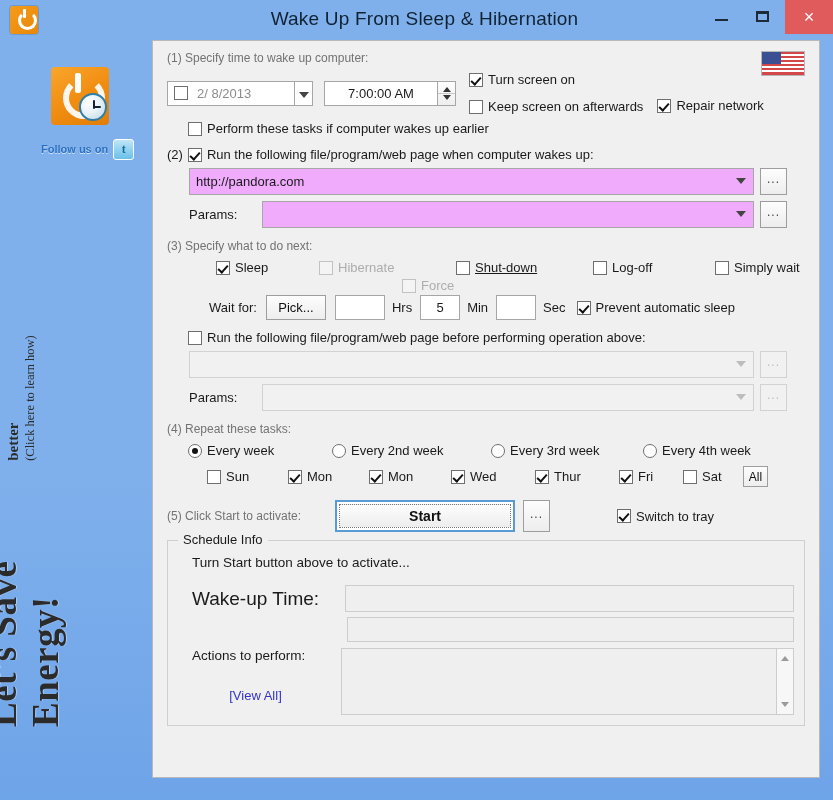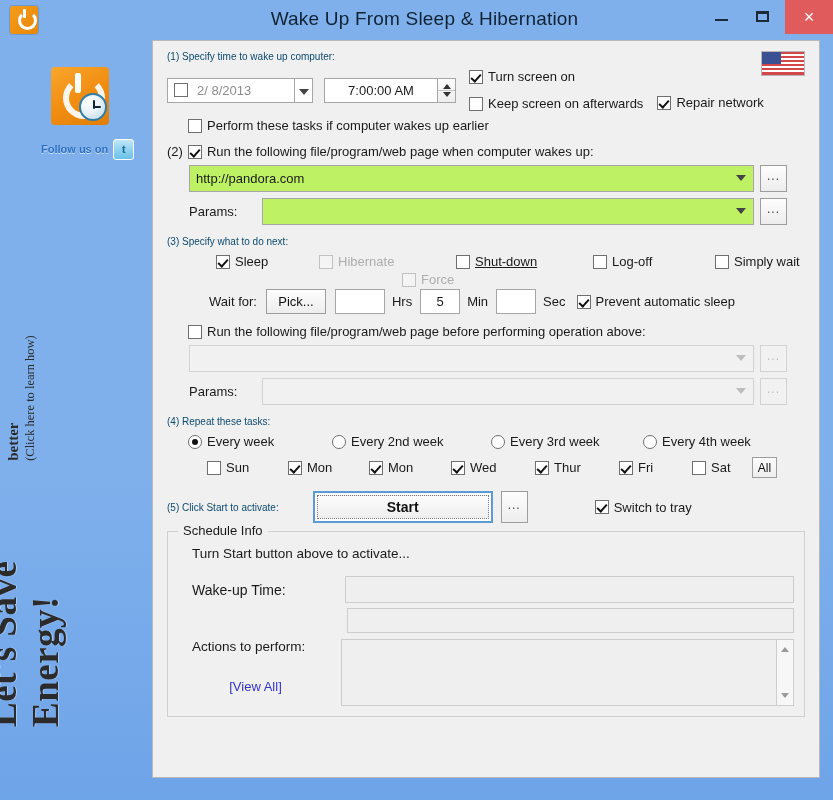--- a/index.html
+++ b/index.html
@@ -100,21 +100,21 @@
   #energy-banner .l3{
     font-family:"Liberation Serif", serif;font-size:12.5px;line-height:16px;
   }
 
   
   #panel{
     position:absolute;left:152px;top:40px;width:668px;height:738px;
     background:#f0f0f0;border:1px solid #b9b9b9;box-sizing:border-box;
     padding:10px 14px;
   }
-  .sec-title{font-size:10px;color:#0c4a6e;margin:0;}
+  .sec-title{font-size:12px;color:#737373;margin:0;}
   .row{display:flex;align-items:center;}
 
   
   .cb{
     width:14px;height:14px;border:1px solid #6f6f6f;background:#fff;
     box-sizing:border-box;position:relative;flex:0 0 auto;display:inline-block;
   }
   .cb.checked:after{
     content:"";position:absolute;left:3px;top:1px;width:4px;height:8px;
     border:solid #111;border-width:0 2px 2px 0;transform:rotate(42deg);
@@ -128,21 +128,21 @@
     content:"";position:absolute;left:3px;top:3px;width:6px;height:6px;
     background:#111;border-radius:50%;
   }
   .lbl{margin-left:5px;font-size:13px;white-space:nowrap;}
   .lbl.dis{color:#adadad;}
   .fld{
     background:#fff;border:1px solid #a6a6a6;box-sizing:border-box;height:25px;
     display:flex;align-items:center;padding:0 6px;font-size:13px;
   }
   .combo{
-    background:#bef264;border:1px solid #a6a6a6;box-sizing:border-box;height:27px;
+    background:#f0abfc;border:1px solid #a6a6a6;box-sizing:border-box;height:27px;
     display:flex;align-items:center;padding:0 6px;font-size:13px;position:relative;
   }
   .combo.dis{background:#f1f1f1;border-color:#d2d2d2;color:#a8a8a8;}
   .combo .arrow{
     position:absolute;right:7px;top:9px;width:0;height:0;
     border-left:5px solid transparent;border-right:5px solid transparent;border-top:6px solid #444;
   }
   .combo.dis .arrow{border-top-color:#bdbdbd;}
   .btn{
     background:linear-gradient(#fdfdfd,#ededed);border:1px solid #9d9d9d;
@@ -407,21 +407,21 @@
         <span class="lbl">Mon</span>
       </div>
       <div class="row" style="width:84px;">
         <span class="cb checked"></span>
         <span class="lbl">Wed</span>
       </div>
       <div class="row" style="width:84px;">
         <span class="cb checked"></span>
         <span class="lbl">Thur</span>
       </div>
-      <div class="row" style="width:73px;align-items:center;">
+      <div class="row" style="width:64px;align-items:center;">
         <span class="cb checked"></span>
         <span class="lbl">Fri</span>
       </div>
       <div class="row" style="width:60px;">
         <span class="cb"></span>
         <span class="lbl">Sat</span>
       </div>
       <div class="btn" style="width:25px;height:21px;font-size:12px;">All</div>
     </div>
 
@@ -436,21 +436,21 @@
         <span class="lbl">Switch to tray</span>
       </div>
     </div>
 
     <div id="schedule-group">
       <span class="gtitle">Schedule Info</span>
 
       <div style="margin-left:14px;font-size:13.5px;">Turn Start button above to activate...</div>
 
       <div class="row" style="margin-top:15px;">
-        <span style="width:155px;margin-left:14px;font-size:14px;">Wake-up Time:</span>
+        <span style="width:155px;margin-left:14px;font-size:19px;">Wake-up Time:</span>
         <div class="ro" style="width:453px;height:27px;"><span></span></div>
       </div>
 
       <div class="row" style="margin-top:5px;margin-left:169px;">
         <div class="ro" style="width:453px;height:25px;"><span></span></div>
       </div>
 
       <div class="row" style="margin-top:6px;align-items:flex-start;">
         <div style="width:155px;margin-left:14px;">
           <div style="font-size:13.5px;">Actions to perform:</div>

